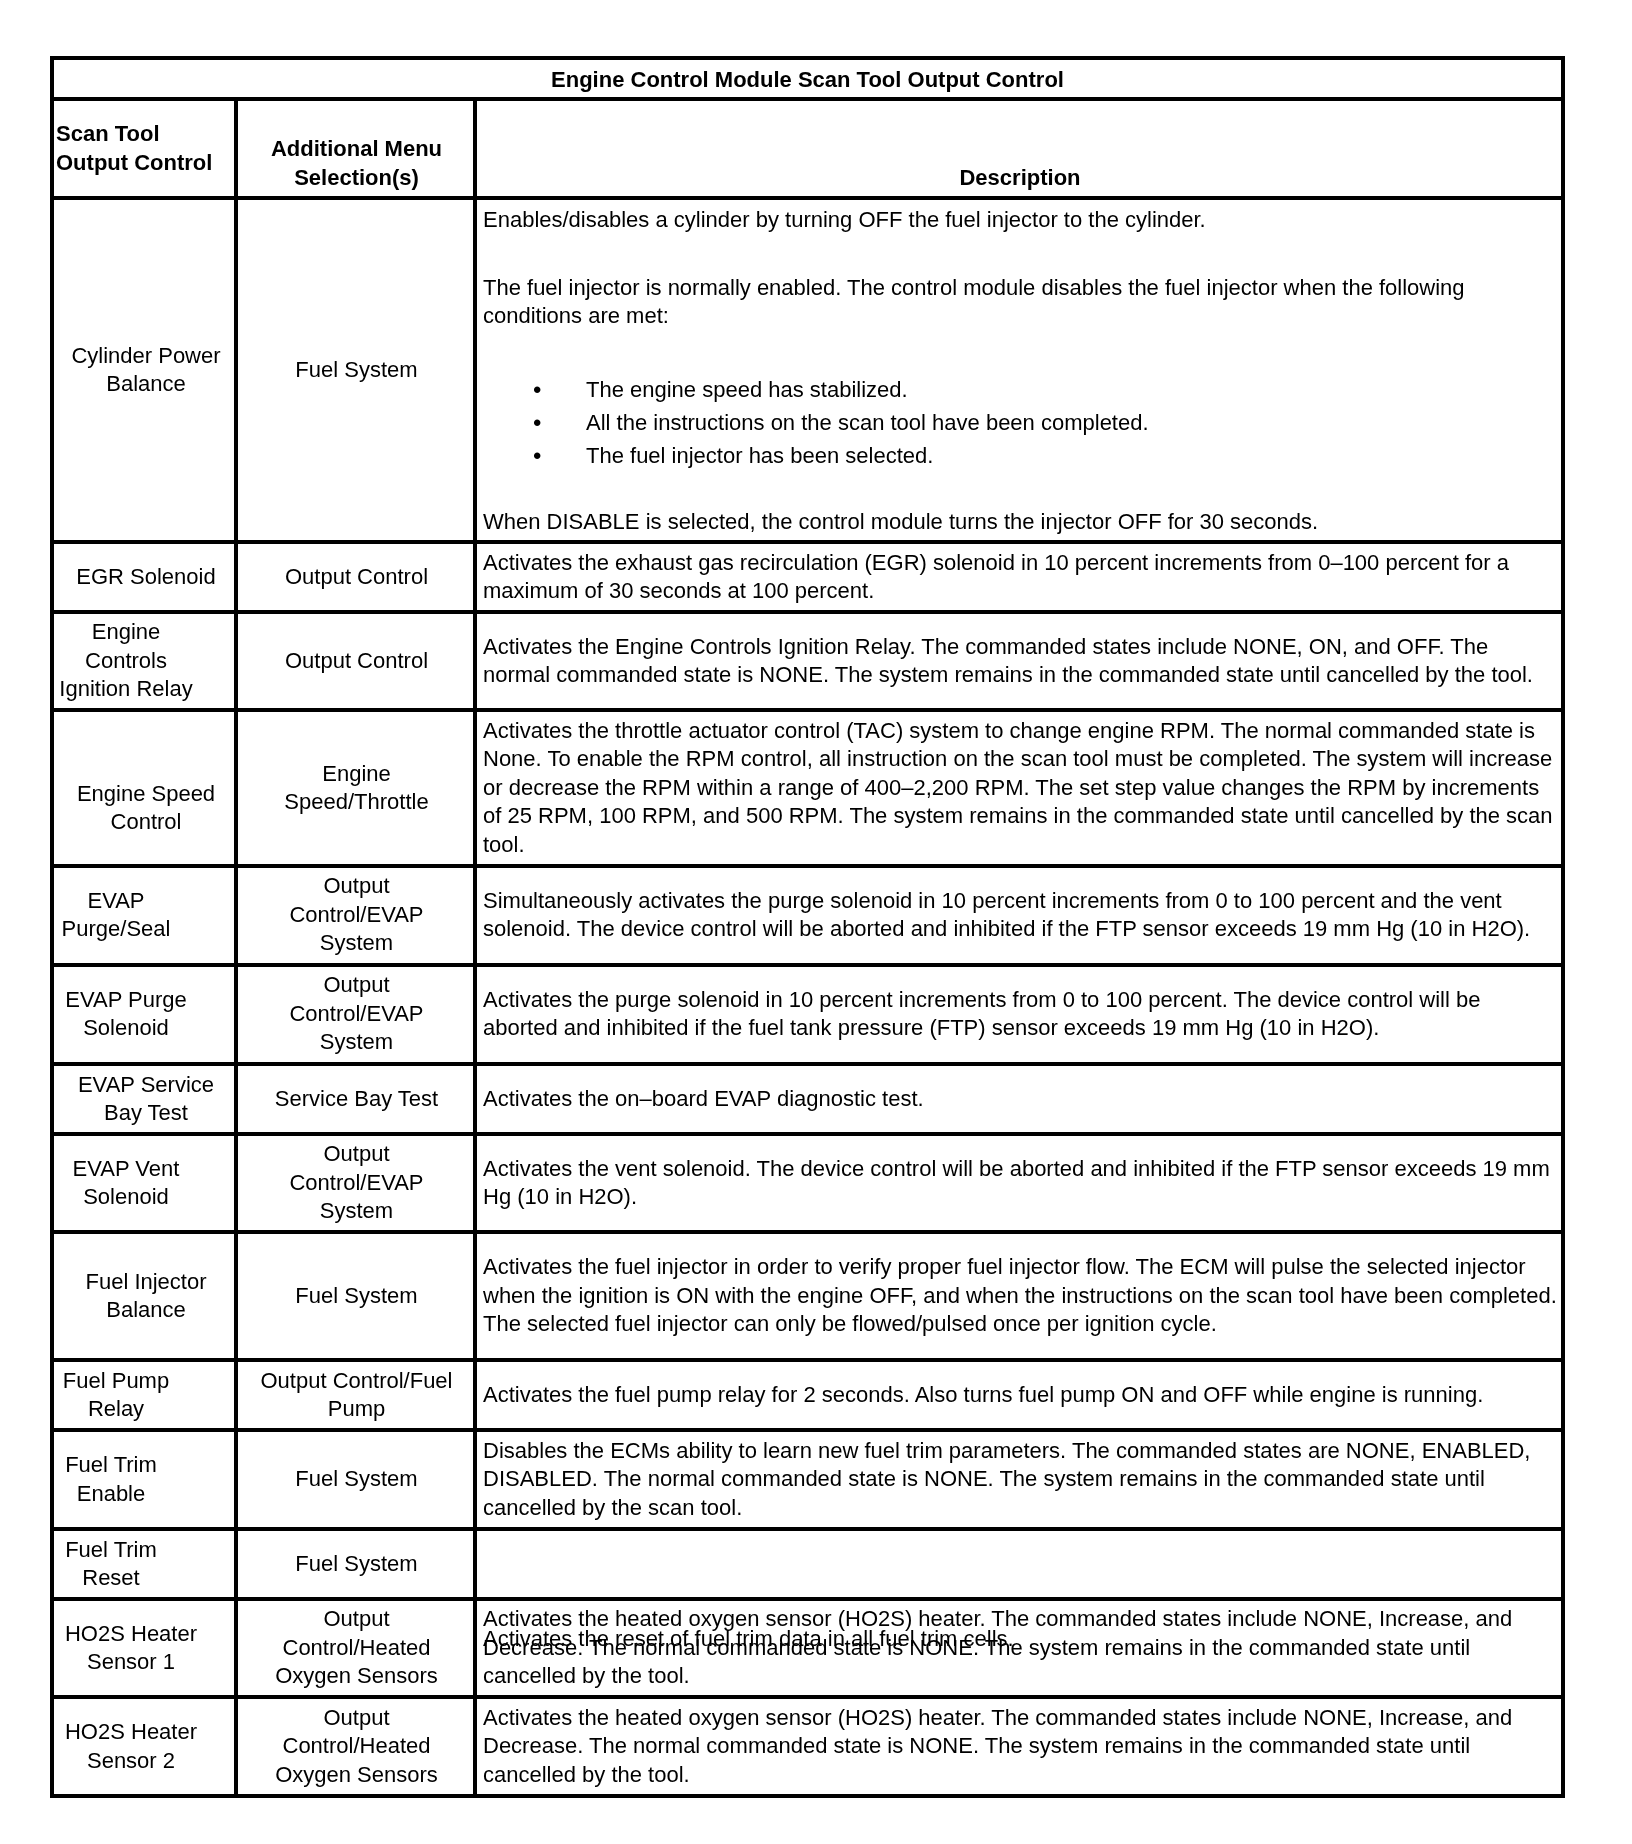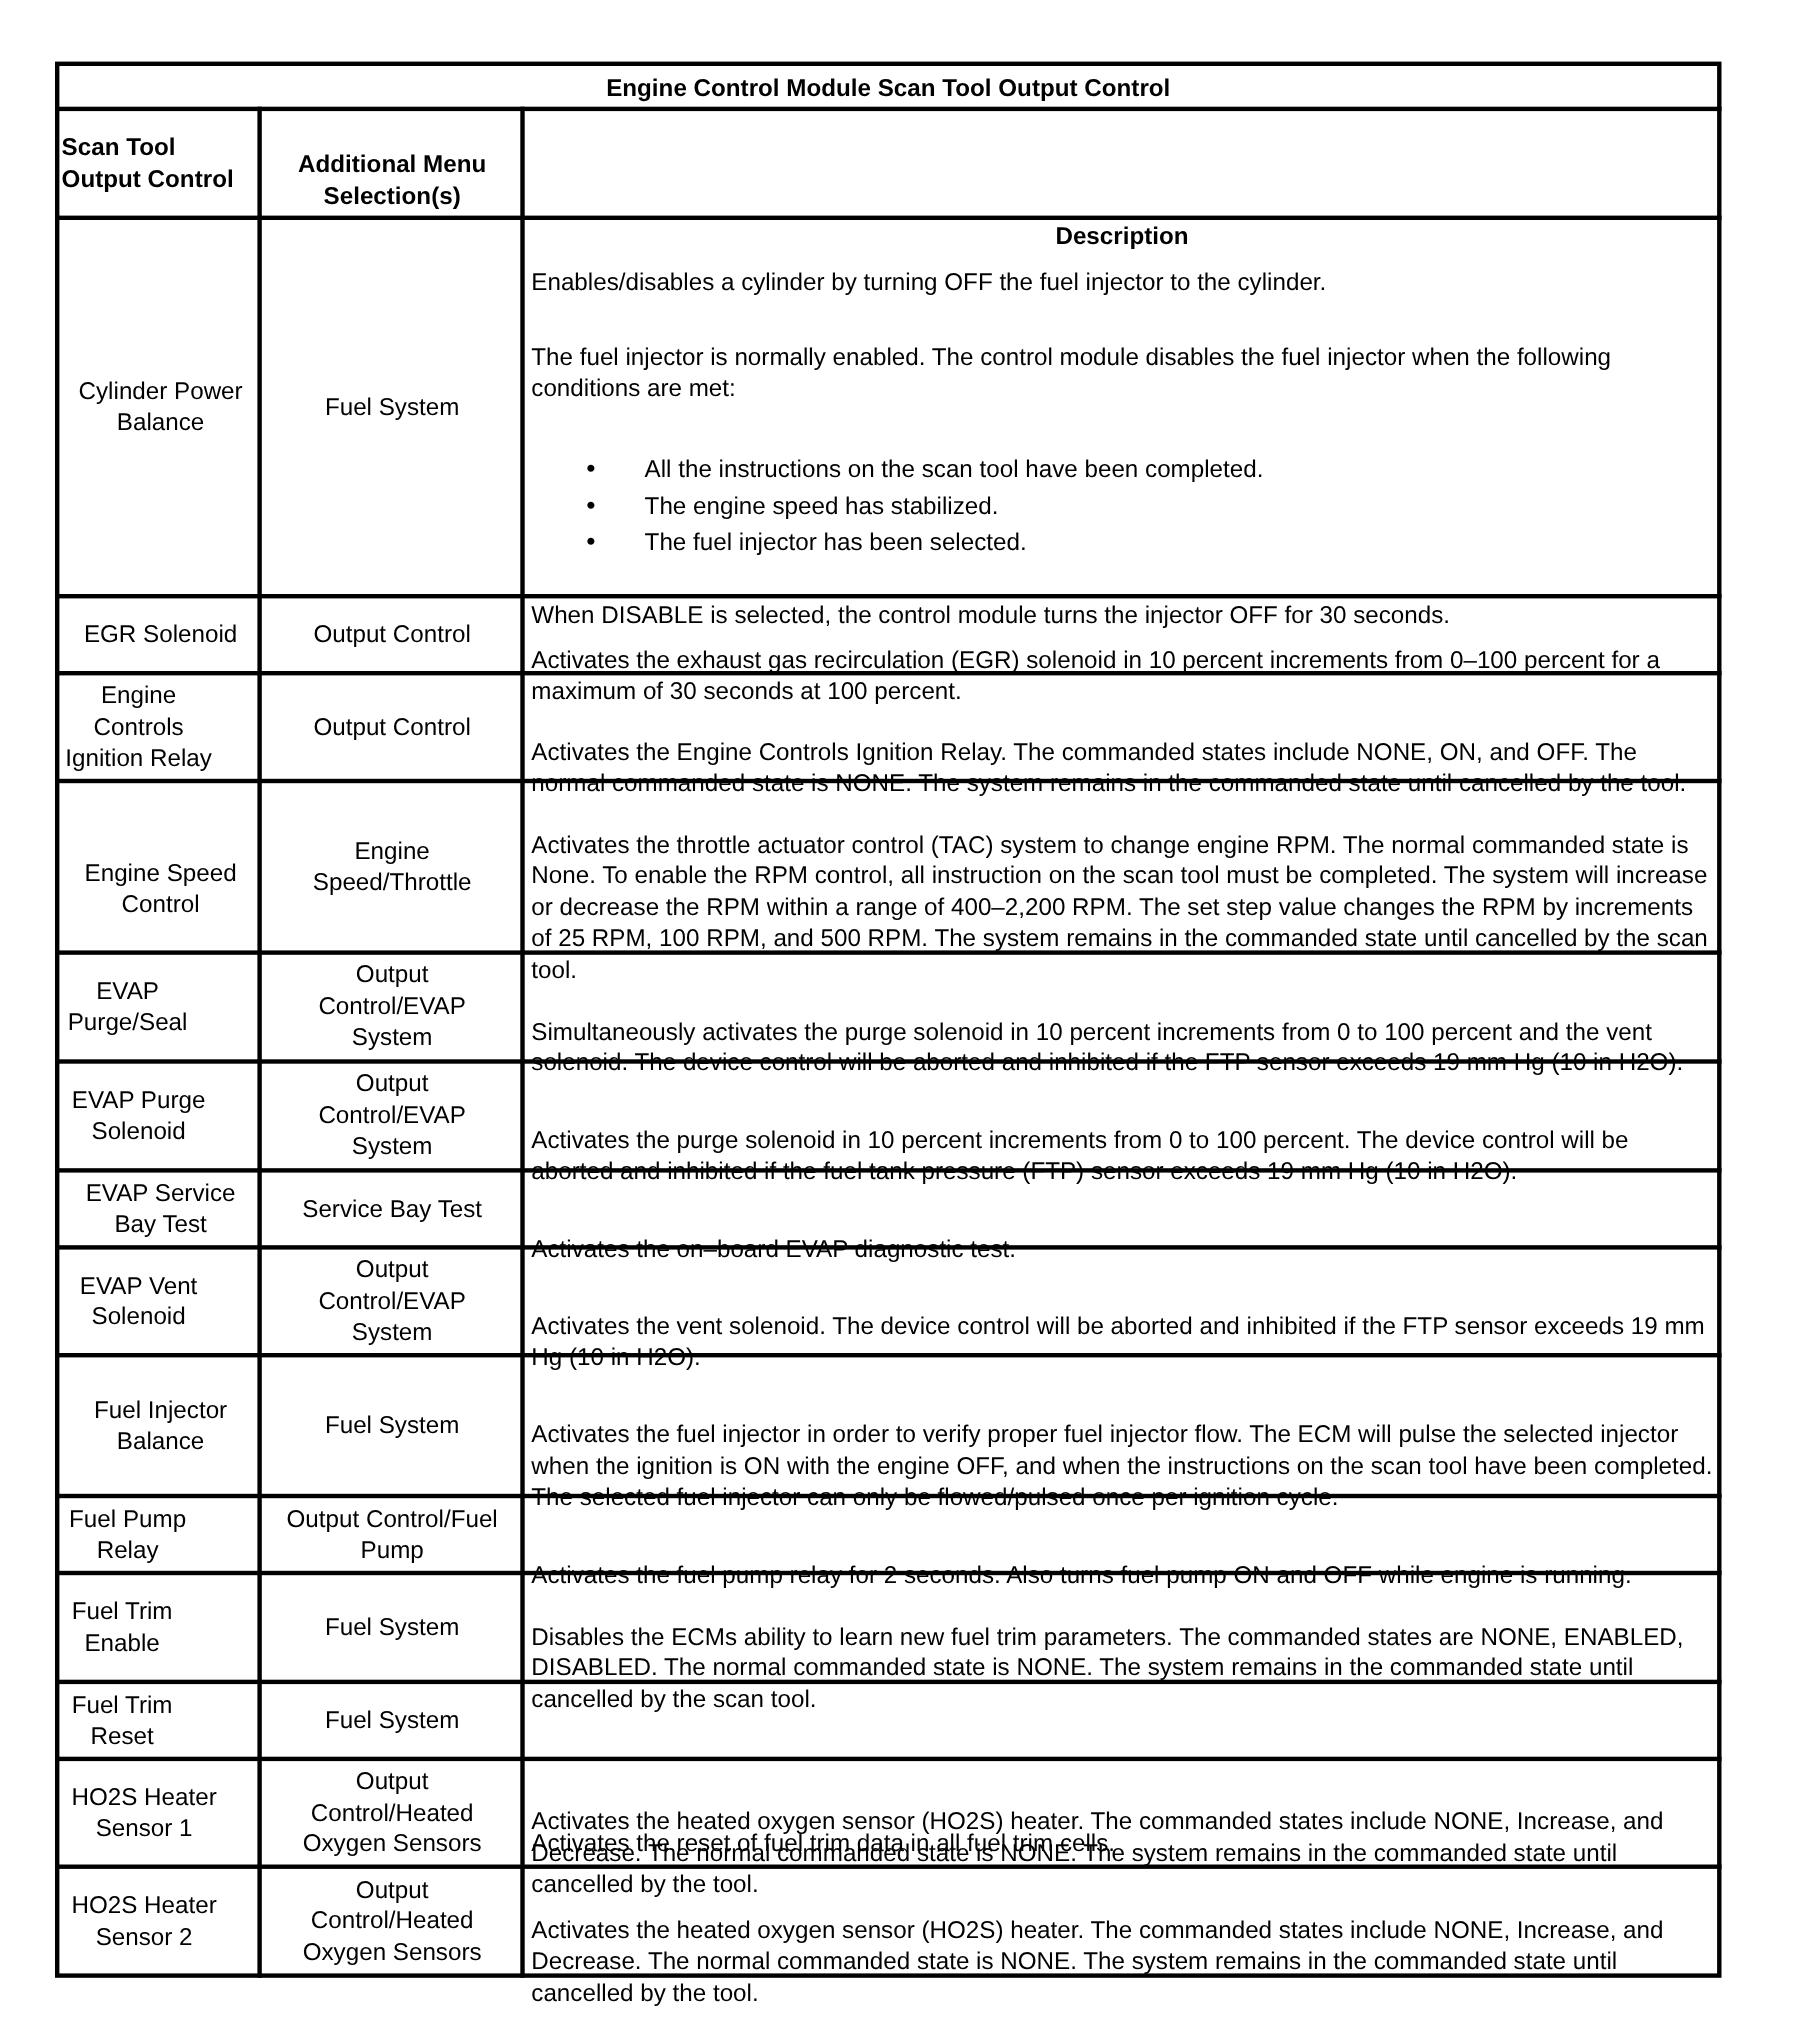--- a/index.html
+++ b/index.html
@@ -6,21 +6,21 @@
   body { width: 1632px; height: 1844px; position: relative; overflow: hidden;
          font-family: "Liberation Sans", sans-serif; color: #000; }
   .frame { position: absolute; left: 50px; top: 56px; width: 1515px; height: 1742px;
            border: 4px solid #000; box-sizing: border-box; pointer-events: none; }
   .hline { position: absolute; left: 50px; width: 1515px; height: 4px; background: #000; }
   .vline { position: absolute; width: 4px; background: #000; }
   .cell { position: absolute; box-sizing: border-box; display: flex; flex-direction: column;
           justify-content: center; font-size: 22px; line-height: 28.5px; }
   .c1 { left: 56px; width: 178px; padding-left: 2px; text-align: center; }
   .c2 { left: 240px; width: 233px; text-align: center; align-items: center; }
-  .c3 { left: 479px; width: 1082px; padding-left: 4px; padding-right: 4px; text-align: left; margin-top: 37px; }
+  .c3 { left: 479px; width: 1082px; padding-left: 4px; padding-right: 4px; text-align: left; }
   .title { position: absolute; left: 54px; width: 1507px; top: 60px; height: 39px;
            display: flex; align-items: center; justify-content: center;
            font-weight: bold; font-size: 22px; }
   .hdr { font-weight: bold; }
   .hdr.c1 { text-align: left; align-items: center; padding-left: 0; }
   .hdr.c3 { justify-content: flex-end; align-items: center; padding-bottom: 4px; }
   .para { margin: 0; }
   .gap { height: 39px; }
   ul.bullets { list-style: none; margin: 0; padding: 0; }
   ul.bullets li { position: relative; padding-left: 103px; line-height: 33px; }
@@ -58,22 +58,22 @@
   <div class="cell c3 hdr" style="top:101px; height:95px">Description</div>
 
   <div class="cell c1" style="top:200px; height:340px">Cylinder Power Balance</div>
   <div class="cell c2" style="top:200px; height:340px">Fuel System</div>
   <div class="cell c3" style="top:200px; height:340px; justify-content:flex-start; padding-top:6px">
     <p class="para">Enables/disables a cylinder by turning OFF the fuel injector to the cylinder.</p>
     <div class="gap"></div>
     <p class="para">The fuel injector is normally enabled. The control module disables the fuel injector when the following conditions are met:</p>
     <div class="gap" style="height:42px"></div>
     <ul class="bullets">
+      <li>The engine speed has stabilized.</li>
       <li>All the instructions on the scan tool have been completed.</li>
-      <li>The engine speed has stabilized.</li>
       <li>The fuel injector has been selected.</li>
     </ul>
     <div class="gap" style="height:36px"></div>
     <p class="para">When DISABLE is selected, the control module turns the injector OFF for 30 seconds.</p>
   </div>
 
   <div class="cell c1" style="top:544px; height:66px">EGR Solenoid</div>
   <div class="cell c2" style="top:544px; height:66px">Output Control</div>
   <div class="cell c3" style="top:544px; height:66px">Activates the exhaust gas recirculation (EGR) solenoid in 10 percent increments from 0–100 percent for a maximum of 30 seconds at 100 percent.</div>
 

